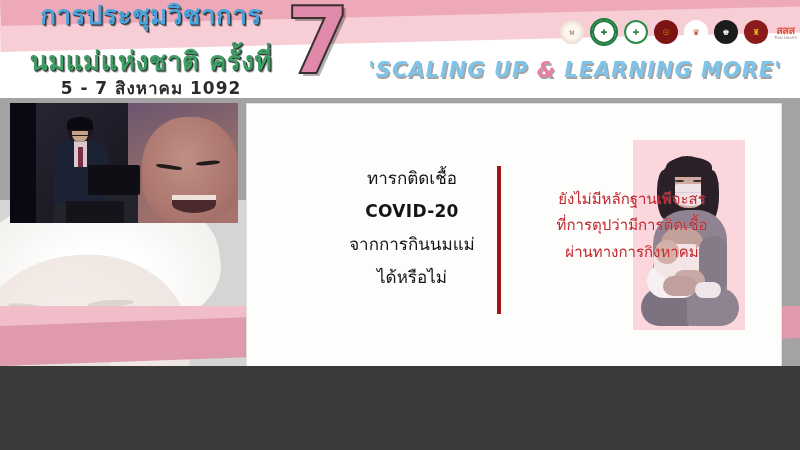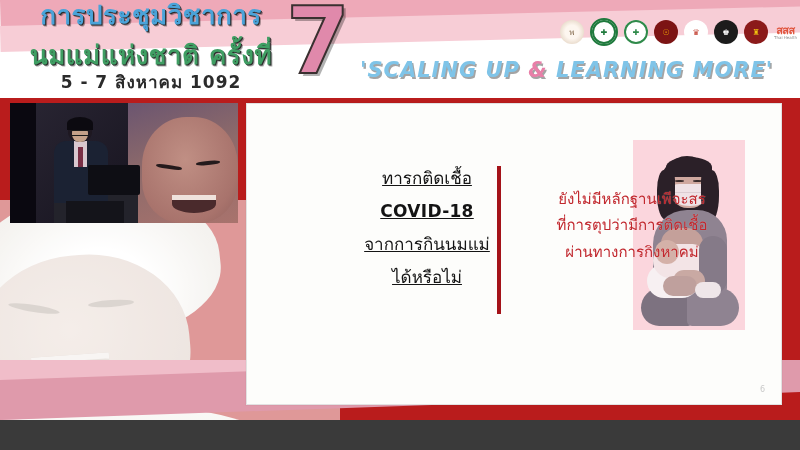--- a/index.html
+++ b/index.html
@@ -1,21 +1,21 @@
 <!DOCTYPE html>
 <html><head>
 <meta charset="utf-8">
 <style>
   html,body{margin:0;padding:0;}
   body{
     width:800px;height:450px;overflow:hidden;
     background:#3a3a3a;
     font-family:"DejaVu Sans","Liberation Sans",sans-serif;
   }
-  .stage{position:relative;width:800px;height:420px;overflow:hidden;background:#b91c1c;}
+  .stage{position:relative;width:800px;height:366px;overflow:hidden;background:#a3a3a3;}
 
   
   .bg-photo{position:absolute;left:0;top:200px;width:340px;height:250px;overflow:hidden;}
   .bg-photo .hat{
     position:absolute;left:-30px;top:-10px;width:250px;height:150px;
     background:radial-gradient(ellipse at 50% 70%, #ffffff 30%, #e8e4dd 70%, #ded9d0 100%);
     border-radius:50% 50% 42% 42%;
     transform:rotate(-6deg);
   }
   .bg-photo .face{
@@ -65,38 +65,38 @@
     position:absolute;left:0;top:52px;width:900px;height:50px;
     background:#ffffff;transform-origin:left top;transform:rotate(-1.4deg);
   }
 
   .conf-title{position:absolute;left:16px;top:2px;width:270px;text-align:center;line-height:1;}
   .ct-l1{
     font-size:26px;font-weight:bold;color:#4aa3d9;letter-spacing:.5px;
     text-shadow:1px 1px 0 #2b2b2b, 2px 2px 0 rgba(0,0,0,.35);
   }
   .ct-l2{
-    font-size:26px;font-weight:bold;color:#3f9e63;letter-spacing:.5px;margin-top:14px;
+    font-size:26px;font-weight:bold;color:#3f9e63;letter-spacing:.5px;margin-top:20px;
     text-shadow:1px 1px 0 #2b2b2b, 2px 2px 0 rgba(0,0,0,.35);
   }
   .ct-date{
     font-size:17px;font-weight:bold;color:#2b2b2b;margin-top:6px;letter-spacing:1px;
   }
 
   .big-seven{
     position:absolute;left:286px;top:-4px;
     font-size:92px;font-weight:bold;line-height:1;
     color:#e089ab;
     -webkit-text-stroke:2px #3a3030;
     text-shadow:3px 3px 0 rgba(0,0,0,.3);
     font-family:"DejaVu Sans",sans-serif;
   }
 
   .tagline{
-    position:absolute;left:360px;top:58px;width:430px;
+    position:absolute;left:360px;top:58px;width:430px;text-align:center;
     font-size:21px;font-weight:bold;font-style:italic;color:#7fc4e8;
     letter-spacing:1px;
     text-shadow:1.5px 1.5px 0 rgba(90,90,90,.55);
   }
   .tagline .amp{color:#e87fa8;}
 
   
   .logos{position:absolute;left:560px;top:18px;display:flex;gap:6px;align-items:center;}
   .logo{width:24px;height:24px;border-radius:50%;display:flex;align-items:center;justify-content:center;font-size:8px;color:#fff;}
   .logo.l1{background:radial-gradient(circle,#fdf6ef 40%,#d9c6b0 100%);color:#8a7256;}
@@ -127,21 +127,21 @@
   .video .shirt{position:absolute;left:64px;top:38px;width:13px;height:26px;background:#d9c8cf;}
   .video .tie{position:absolute;left:68px;top:44px;width:5px;height:20px;background:#7a2f45;}
   .video .laptop{position:absolute;left:78px;top:62px;width:52px;height:30px;background:#0e0e14;border-radius:2px;}
   .video .podium{position:absolute;left:44px;top:92px;width:84px;height:28px;background:#23232b;}
   .video .podium2{position:absolute;left:56px;top:98px;width:58px;height:22px;background:#14141a;}
 
   
   .slide{position:absolute;left:246px;top:103px;width:534px;height:300px;background:#fdfdfb;
          border:1px solid #e2e2e2;box-shadow:0 0 0 1px rgba(0,0,0,.02);}
 
-  .q-block{position:absolute;left:85px;top:58px;width:190px;text-align:center;color:#141414;line-height:1.95;text-decoration:underline;}
+  .q-block{position:absolute;left:70px;top:58px;width:190px;text-align:center;color:#141414;line-height:1.95;}
   .q-line{font-size:17px;}
   .q-line.covid{font-weight:bold;letter-spacing:.3px;}
 
   .divider{position:absolute;left:250px;top:62px;width:4px;height:148px;background:#a41219;}
 
   .a-block{position:absolute;left:262px;top:82px;width:246px;text-align:center;color:#c1272d;
            line-height:1.75;font-size:15px;z-index:3;text-shadow:0 0 1px rgba(255,255,255,.45);}
 
   
   .illus{position:absolute;left:386px;top:36px;width:112px;height:190px;background:#fbd6dd;overflow:hidden;}
@@ -237,21 +237,21 @@
     <div class="hair"></div>
     <div class="glasses"></div>
     <div class="laptop"></div>
     <div class="podium2"></div>
   </div>
 
   <div class="slide">
 
     <div class="q-block">
       <div class="q-line">ทารกติดเชื้อ</div>
-      <div class="q-line covid">COVID-18</div>
+      <div class="q-line covid">COVID-20</div>
       <div class="q-line">จากการกินนมแม่</div>
       <div class="q-line">ได้หรือไม่</div>
     </div>
 
     <div class="divider"></div>
 
     <div class="illus">
       <div class="il-hairback"></div>
       <div class="il-head"></div>
       <div class="il-eyeL"></div>

